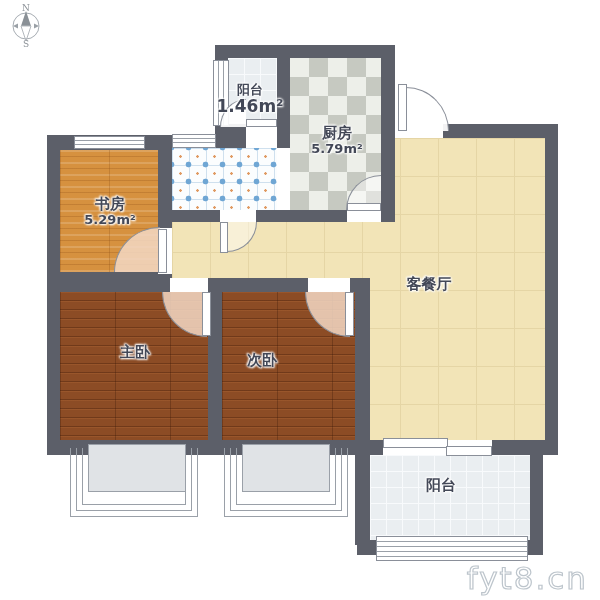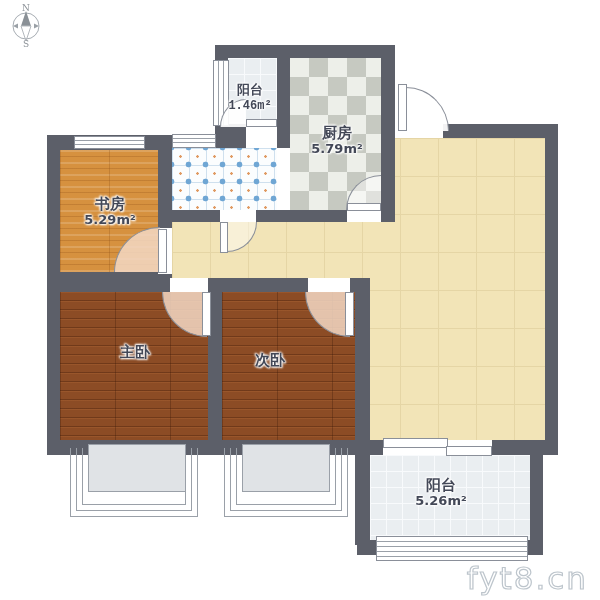--- a/index.html
+++ b/index.html
@@ -66,21 +66,21 @@
   
   .bay-ring{position:absolute;border:1px solid #9aa0a8;border-top:none;box-sizing:border-box;background:transparent;}
   .bay-slab{position:absolute;background:#e0e3e6;border:1px solid #9aa0a8;box-sizing:border-box;}
 
   
   .room-label{position:absolute;text-align:center;color:#434857;font-weight:bold;line-height:16px;
     text-shadow:0 0 2px #fff,0 0 3px #fff,1px 1px 2px #fff,-1px -1px 2px #fff;}
   .room-label .rname{font-size:15px;display:block;}
   .room-label .rarea{font-size:13px;display:block;}
   .room-label.small .rname{font-size:13px;}
-  .room-label.small .rarea{font-size:12px;font-family:Liberation Mono, monospace;}
+  .room-label.small .rarea{font-size:17px;}
 
   
   #watermark{position:absolute;right:12px;bottom:4px;font-size:31px;letter-spacing:2px;
     color:transparent;-webkit-text-stroke:1.2px #bdc5cc;font-weight:normal;}
 </style>
 </head>
 <body>
 
 <div class="floor" id="floor-living"></div>
 <div class="floor" id="floor-study"></div>
@@ -165,30 +165,30 @@
   <span class="rname">厨房</span>
     <span class="rarea">5.79m²</span>
 </div>
 <div class="room-label" style="left:66px;top:196px;width:88px">
   <span class="rname">书房</span>
     <span class="rarea">5.29m²</span>
 </div>
 <div class="room-label small" style="left:180px;top:172px;width:110px">
 </div>
 <div class="room-label" style="left:369px;top:276px;width:120px">
+  <span class="rname">客餐厅</span>
 </div>
 <div class="room-label" style="left:85px;top:344px;width:100px">
   <span class="rname">主卧</span>
 </div>
-<div class="room-label" style="left:220px;top:352px;width:100px">
+<div class="room-label" style="left:212px;top:352px;width:100px">
   <span class="rname">次卧</span>
 </div>
 <div class="room-label" style="left:391px;top:477px;width:100px">
   <span class="rname">阳台</span>
-    <span class="rarea">5.26m²</span>
 </div>
 
 <svg class="abs" style="left:4px;top:2px" width="44" height="46" viewBox="0 0 44 46">
   <text x="22" y="9" font-size="9" fill="#8a9096" text-anchor="middle" font-family="DejaVu Serif, serif">N</text>
   <circle cx="22" cy="24" r="13" fill="none" stroke="#a7adb3" stroke-width="1"></circle>
   <polygon points="9,24 14,21.5 14,26.5" fill="#9aa0a6"></polygon>
   <polygon points="35,24 30,21.5 30,26.5" fill="#9aa0a6"></polygon>
   <polygon points="22,9 17,24 27,24" fill="#8a9096"></polygon>
   <polygon points="17,24 27,24 22,39" fill="none" stroke="#b3b8bd" stroke-width="1"></polygon>
   <text x="22" y="45" font-size="9" fill="#8a9096" text-anchor="middle" font-family="DejaVu Serif, serif">S</text>

